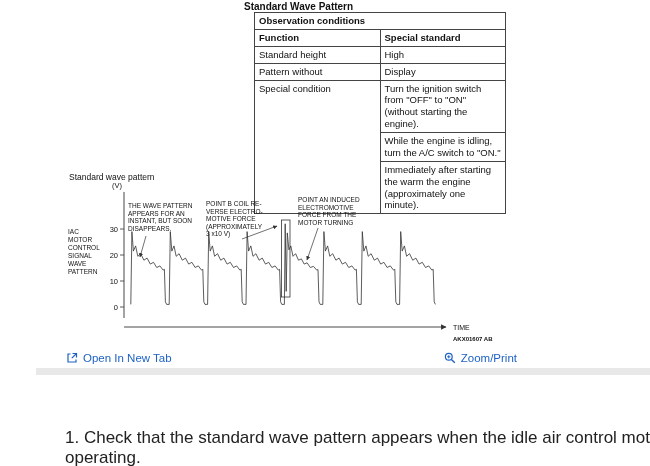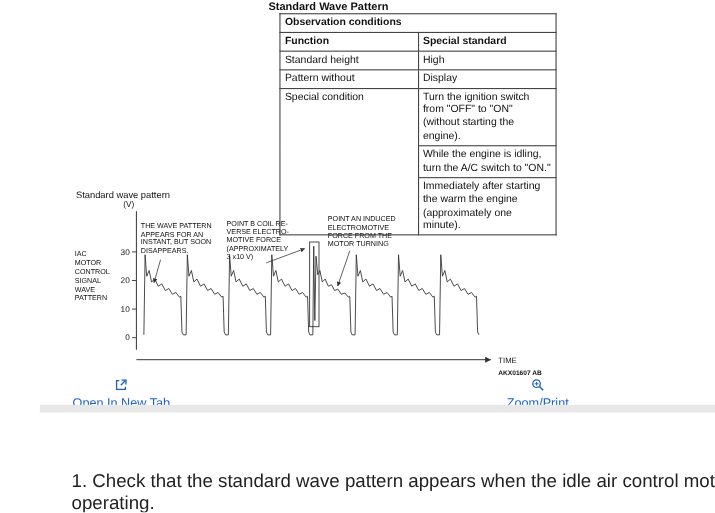--- a/index.html
+++ b/index.html
@@ -31,21 +31,21 @@
   .ann { position:absolute; font-size:6.5px; line-height:7.6px; white-space:pre-line; color:#111; }
   .ann1 { left:62px;  top:30px; width:80px; }
   .ann2 { left:140px; top:28px; width:70px; }
   .ann3 { left:232px; top:24px; width:82px; }
 
   
   .viewer-footer { position:absolute; left:0; top:348px; width:487px; height:20px;
                    display:flex; align-items:center; justify-content:space-between;
                    padding:0 6px 0 30px; box-sizing:border-box; background:#fff; }
   .vlink { display:flex; align-items:center; gap:5px; font-size:11.5px; color:#1e62c4;
-           text-decoration:none; cursor:pointer;flex-direction:column; }
+           text-decoration:none; cursor:pointer; }
   .vlink svg { display:block; }
 
   
   .divider-band { position:absolute; left:0; top:368px; width:650px; height:7px; background:#e8e8e8; }
 
   
   .body-heading { position:absolute; left:25px; top:410px; font-size:11px; font-weight:bold; color:#111; }
   .body-point   { position:absolute; left:29px; top:428px; font-size:17px; color:#222; }
 </style>
 </head>

